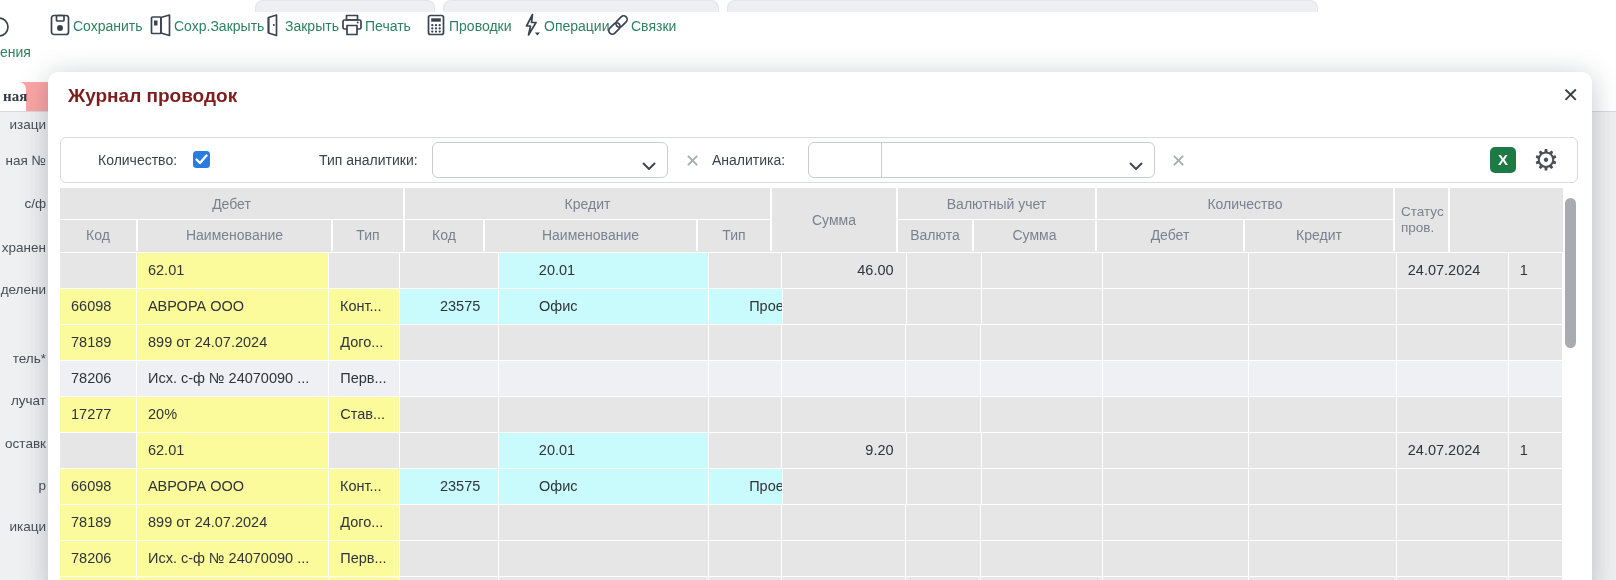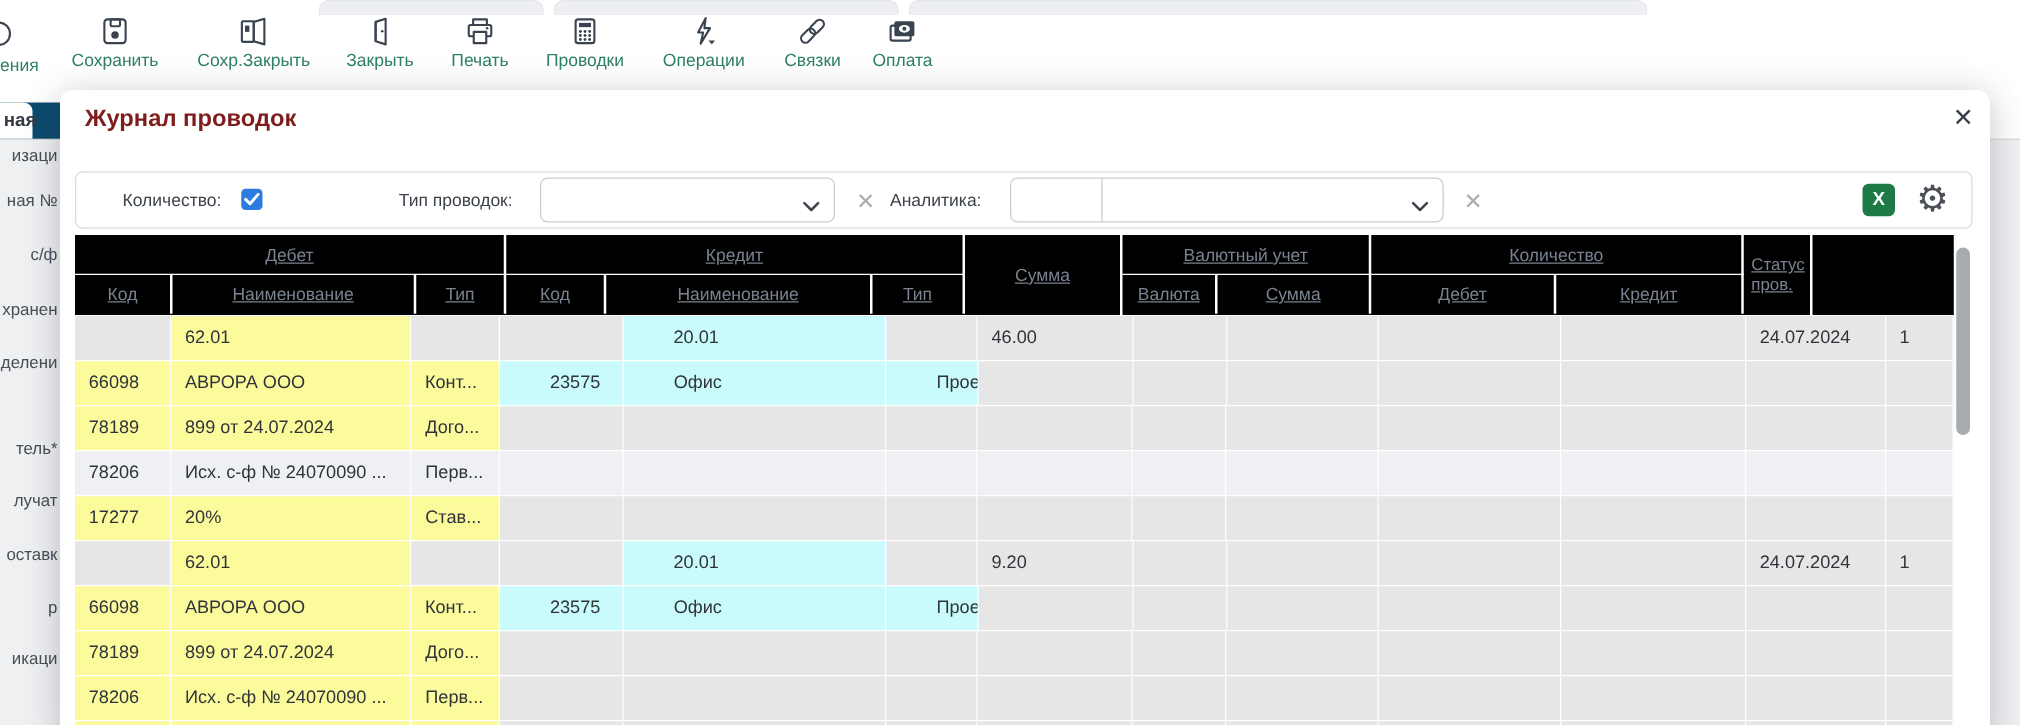--- a/index.html
+++ b/index.html
@@ -6,32 +6,32 @@
   .stage{position:relative;width:1616px;height:580px;overflow:hidden;
          font-family:"Liberation Sans",sans-serif;background:#fff;}
 
   
   .bg-content{position:absolute;left:0;top:111px;width:1616px;height:469px;
               background:#EFF0F2;border-top:1px solid #D8DADC;}
   .top-tab{position:absolute;top:0;height:12px;background:#EDEFF2;
            border:1px solid #E3E5E8;border-bottom:none;border-radius:8px 8px 0 0;box-sizing:border-box;}
   .tt1{left:255px;width:180px;} .tt2{left:443px;width:276px;} .tt3{left:727px;width:591px;}
 
-  .left-tabbar{position:absolute;left:0;top:82px;width:48px;height:29px;background:#0c4a6e;}
+  .left-tabbar{position:absolute;left:0;top:82px;width:48px;height:29px;background:#fca5a5;font-family:Liberation Serif, serif;}
   .left-tab{position:absolute;left:0;top:0;width:26px;height:29px;background:#fff;
             border-radius:0 7px 0 0;color:#333A43;font-weight:bold;font-size:15px;
             line-height:29px;padding-left:3px;box-sizing:border-box;}
   .frag{position:absolute;left:0;width:46px;text-align:right;white-space:nowrap;
         font-size:13.5px;color:#474E57;}
   .f0{top:117px}.f1{top:153px}.f2{top:196px}.f3{top:240px}.f4{top:282px}
   .f5{top:351px}.f6{top:393px}.f7{top:436px}.f8{top:478px}.f9{top:519px}
 
   
   .toolbar{position:absolute;left:0;top:12px;width:1616px;height:56px;background:#fff;}
-  .tbtn{position:absolute;top:0;width:90px;display:flex;flex-direction:column;align-items:center;cursor:pointer;}
+  .tbtn{position:absolute;top:0;width:90px;display:flex;flex-direction:row;align-items:center;cursor:pointer;}
   .tbtn svg{display:block;}
   .tlabel{margin-top:2px;font-size:14px;color:#2E8163;white-space:nowrap;}
   .b1{left:47px}.b2{left:148px;width:110px}.b3{left:259px}.b4{left:339px}
   .b5{left:423px}.b6{left:518px}.b7{left:605px}.b8{left:677px}
   .cut-arc{position:absolute;left:-14px;top:2px;}
   .cut-label{position:absolute;left:0;top:32px;font-size:14px;color:#2E8163;}
 
   
   .modal{position:absolute;left:48px;top:72px;width:1544px;height:520px;background:#fff;
          border-radius:10px 10px 0 0;box-shadow:0 4px 28px rgba(40,50,60,.28);}
@@ -53,42 +53,42 @@
   .chev{position:absolute;right:11px;top:14px;}
   .fclear{position:absolute;top:12px;font-size:18px;color:#A7ADB5;cursor:pointer;}
   .x1{left:624px}.x2{left:1110px}
   .excel{position:absolute;left:1429px;top:9px;width:26px;height:26px;background:#1E7A45;
          border-radius:5px;color:#fff;font-weight:bold;font-size:15px;text-align:center;
          line-height:26px;cursor:pointer;}
   .gear{position:absolute;left:1472px;top:5px;font-size:29px;color:#4B5058;cursor:pointer;line-height:34px;}
 
   
   .jtable{position:absolute;left:12px;top:116px;width:1503px;}
-  .thead{display:flex;background:#000000;color:#7A8290;font-size:14px;border-bottom:1px solid #fff;text-decoration:underline;}
+  .thead{display:flex;background:#e5e5e5;color:#7A8290;font-size:14px;border-bottom:1px solid #fff;}
   .gl{height:32px;line-height:32px;text-align:center;border-right:2px solid #fff;
       border-bottom:1px solid #fff;box-sizing:border-box;}
   .subrow{display:flex;}
   .hc{height:31px;line-height:31px;text-align:center;border-right:2px solid #fff;box-sizing:border-box;}
   .hspan{height:64px;border-right:2px solid #fff;box-sizing:border-box;display:flex;
          align-items:center;justify-content:center;}
   .hstatus{justify-content:flex-start;padding-left:6px;font-size:13.5px;line-height:16px;}
   .w345{width:345px}.w367{width:367px}.w199{width:199px}.w298{width:298px}
   .w126{width:126px}.w113{width:113px}.w55{width:55px}
   .w78{width:78px}.w195{width:195px}.w72{width:72px}.w80{width:80px}
   .w213{width:213px}.w74{width:74px}.w76{width:76px}.w123{width:123px}
   .w148{width:148px}.w150{width:150px}
 
   .trow{display:flex;}
   .row-gray .tcell{background:#E6E6E6;}
   .row-light .tcell{background:#EFF0F3;}
   .tcell{height:36px;line-height:35px;box-sizing:border-box;padding-left:11px;
          border-right:1px solid #fff;border-bottom:1px solid #fff;overflow:hidden;
          white-space:nowrap;font-size:14.5px;color:#2F343A;}
   .c0{width:78px}.c1{width:195px}.c2{width:72px}.c3{width:100px}.c4{width:213px}.c5{width:74px}
-  .c6{width:126px;text-align:left;padding-right:12px}
+  .c6{width:126px;text-align:right;padding-right:12px}
   .c7{width:76px}
   .c8{width:123px;text-align:right;padding-right:12px}
   .c9{width:148px}.c10{width:150px}
   .c11{width:113px;text-align:right;padding-right:30px}
   .c12{width:55px}
   .trow .fy{background:#FBFB9B;}
   .trow .fc{background:#CAFBFC;padding-left:40px;}
 
   .vscroll{position:absolute;left:1517px;top:126px;width:11px;height:150px;
            background:#A8ABAF;border-radius:5.5px;cursor:pointer;}
@@ -206,45 +206,34 @@
         <svg width="26" height="26" viewBox="0 0 26 26" fill="none" stroke="#3A4450" stroke-width="1.7" stroke-linejoin="round">
           <g transform="rotate(-45 13 13)">
             <rect x="1.5" y="9.5" width="13" height="7" rx="3.5"></rect>
             <rect x="11.5" y="9.5" width="13" height="7" rx="3.5"></rect>
           </g>
           </svg>
       </span>
       <span class="tlabel">Связки</span>
     </div>
 
-    <div class="tbtn b8">
-      <span>
-        <svg width="26" height="26" viewBox="0 0 26 26" fill="none" stroke="#3A4450" stroke-width="1.7" stroke-linejoin="round">
-          <rect x="3.5" y="8.5" width="16" height="12" rx="1.5"></rect>
-          <rect x="6.5" y="5" width="16" height="12" rx="1.5" fill="#3A4450" stroke="none"></rect>
-          <ellipse cx="14.5" cy="11" rx="4.4" ry="3.1" fill="#fff" stroke="none"></ellipse>
-          <circle cx="14.5" cy="11" r="1.6" fill="#3A4450" stroke="none"></circle>
-          </svg>
-      </span>
-      <span class="tlabel">Оплата</span>
-    </div>
   </div>
 
   <div class="modal">
     <div class="m-title">Журнал проводок</div>
     <div class="m-close">✕</div>
 
     <div class="fbar">
       <div class="flabel fl-qty">Количество:</div>
       <div class="checkbox">
         <svg width="13" height="11" viewBox="0 0 13 11">
             <polyline points="1.5,5.5 5,9 11.5,1.5" fill="none" stroke="#fff" stroke-width="2.3" stroke-linecap="round" stroke-linejoin="round"></polyline>
           </svg>
       </div>
-      <div class="flabel fl-type">Тип проводок:</div>
+      <div class="flabel fl-type">Тип аналитики:</div>
       <div class="dd dd-type">
         <span class="chev">
           <svg width="14" height="9" viewBox="0 0 14 9">
               <polyline points="1.5,1.5 7,7 12.5,1.5" fill="none" stroke="#3F4650" stroke-width="2" stroke-linecap="round" stroke-linejoin="round"></polyline>
             </svg>
         </span>
       </div>
       <div class="fclear x1">✕</div>
       <div class="flabel fl-an">Аналитика:</div>
       <div class="dd combo">

